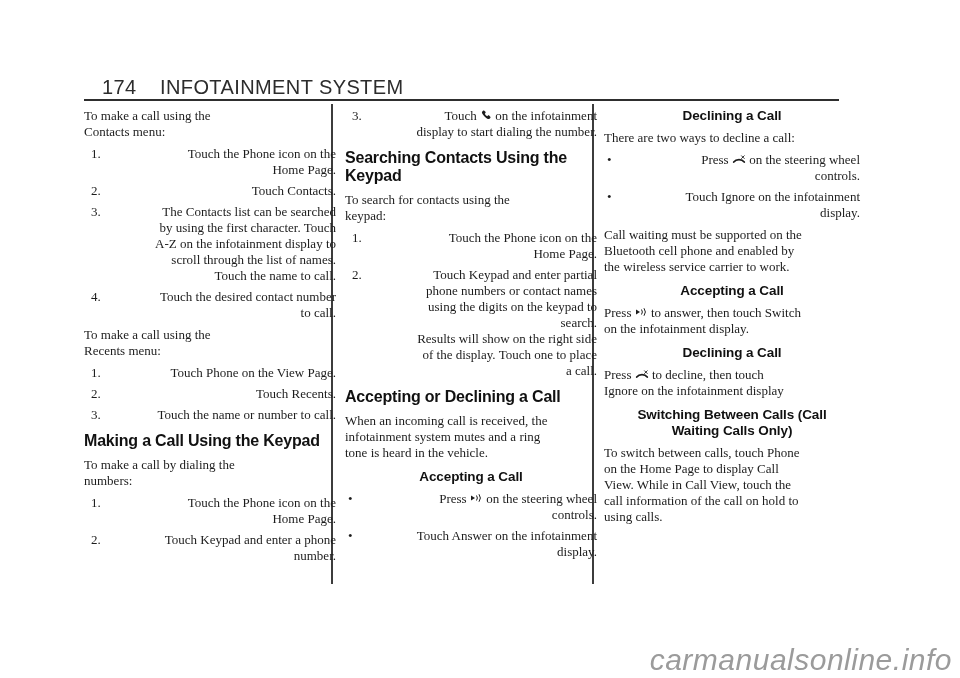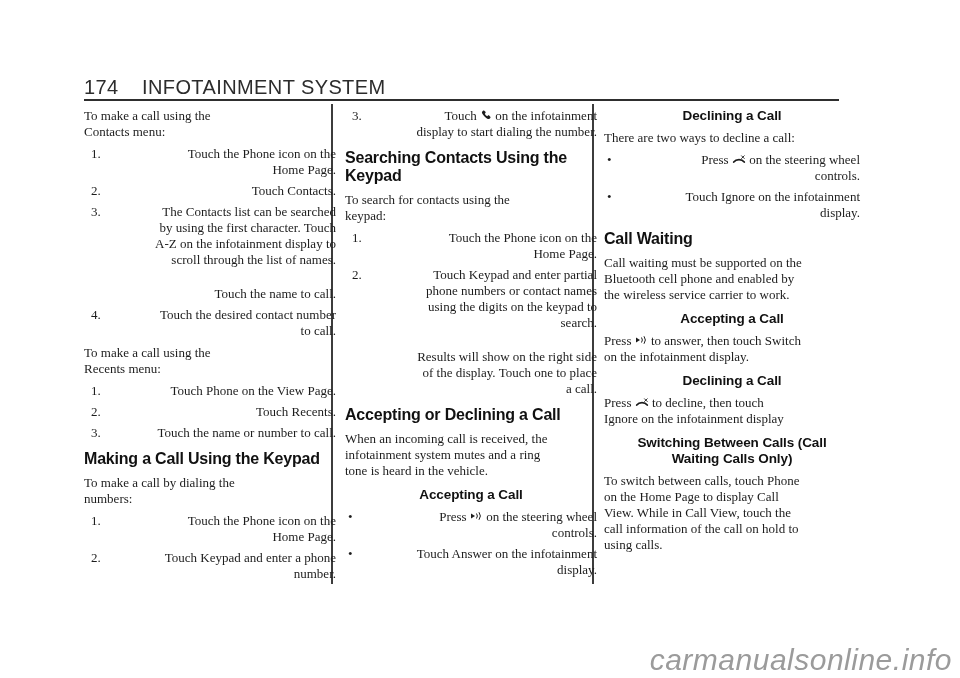--- a/index.html
+++ b/index.html
@@ -7,21 +7,21 @@
     position:relative;width:960px;height:678px;background:#ffffff;
     font-family:"Liberation Serif", serif;color:#1c1c1c;overflow:hidden;
   }
   
   .header{
     position:absolute;left:84px;top:77px;
     font-family:"Liberation Sans", sans-serif;
     font-size:20px;line-height:20px;color:#2c2c2c;
     letter-spacing:0.4px;white-space:nowrap;
   }
-  .header .page-num{display:inline-block;min-width:58px;}
+  .header .page-num{display:inline-block;min-width:58px;margin-left:18px;}
   .rule{position:absolute;left:84px;top:99px;width:755px;height:2px;background:#2e2e2e;}
   
   .divider{position:absolute;top:104px;height:480px;width:2px;background:#3c3c3c;}
   .divider.d1{left:331px;}
   .divider.d2{left:592px;}
   
   .col{position:absolute;top:108px;font-size:13px;line-height:16px;}
   .col.c0{left:84px;width:252px;}
   .col.c1{left:345px;width:252px;}
   .col.c2{left:604px;width:256px;}
@@ -36,21 +36,21 @@
     font-family:"Liberation Sans", sans-serif;font-weight:700;
     font-size:13.5px;line-height:16px;letter-spacing:-0.1px;
     margin:8px 0 6px 0;white-space:pre-line;color:#111;text-align:center;
   }
   .list{margin:1px 0 6px 0;}
   .li{display:flex;margin:0 0 5px 0;}
   .li .marker{flex:none;width:24px;padding-left:7px;box-sizing:border-box;}
   .ul .li .marker{width:19px;padding-left:3px;}
   .li .li-body{flex:1;min-width:0;}
   .li .li-body p{margin:0;white-space:pre-line;text-align:right;}
-  .li .li-body p + p{margin-top:18px;}
+  .li .li-body p + p{margin-top:0;}
   .inline-icon{display:inline-block;}
   .inline-icon svg{vertical-align:-1px;display:inline-block;}
   
   .watermark{
     position:absolute;right:8px;bottom:2px;
     font-family:"Liberation Sans", sans-serif;
     font-size:30px;line-height:32px;color:#9b9b9b;letter-spacing:0.5px;font-style:italic;
   }
 </style>
 </head>
@@ -221,21 +221,20 @@
           </div>
         </div>
         <div class="li">
           <span class="marker">•</span>
           <div class="li-body">
             <p><span>Touch Ignore on the infotainment
 display.</span></p>
           </div>
         </div>
       </div>
-      <h2>Call Waiting</h2>
       <p><span>Call waiting must be supported on the
 Bluetooth cell phone and enabled by
 the wireless service carrier to work.</span></p>
       <h3>Accepting a Call</h3>
       <p><span>Press </span><span class="inline-icon"><svg width="13" height="12" viewBox="0 0 26 24">
             <polygon points="2,7 2,17 10,12" fill="currentColor"></polygon>
             <path d="M13 7 q3.5 5 0 10" fill="none" stroke="currentColor" stroke-width="2"></path>
             <path d="M18 4.5 q5.5 7.5 0 15" fill="none" stroke="currentColor" stroke-width="2"></path>
           </svg></span><span> to answer, then touch Switch
 on the infotainment display.</span></p>

